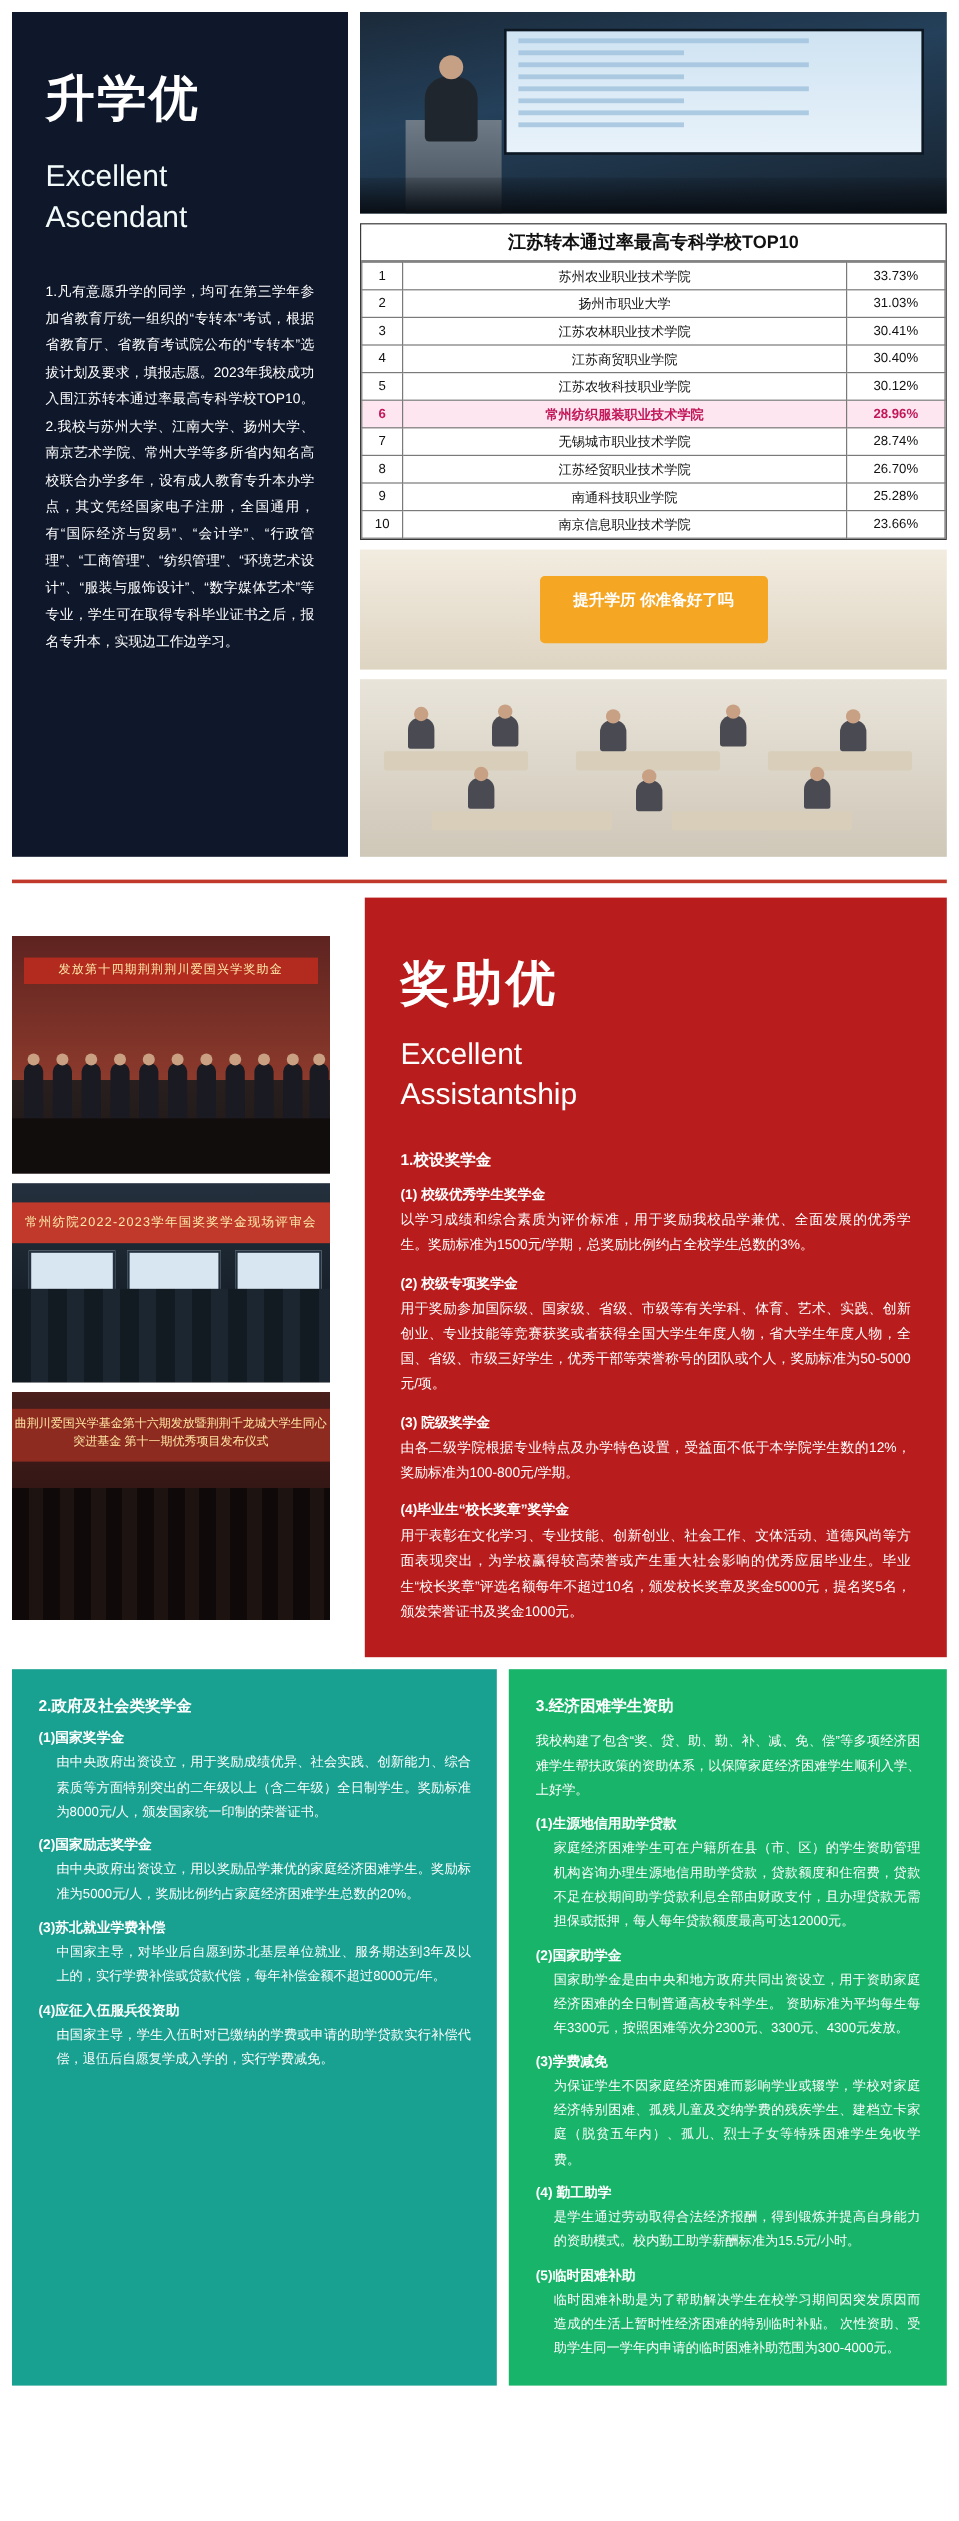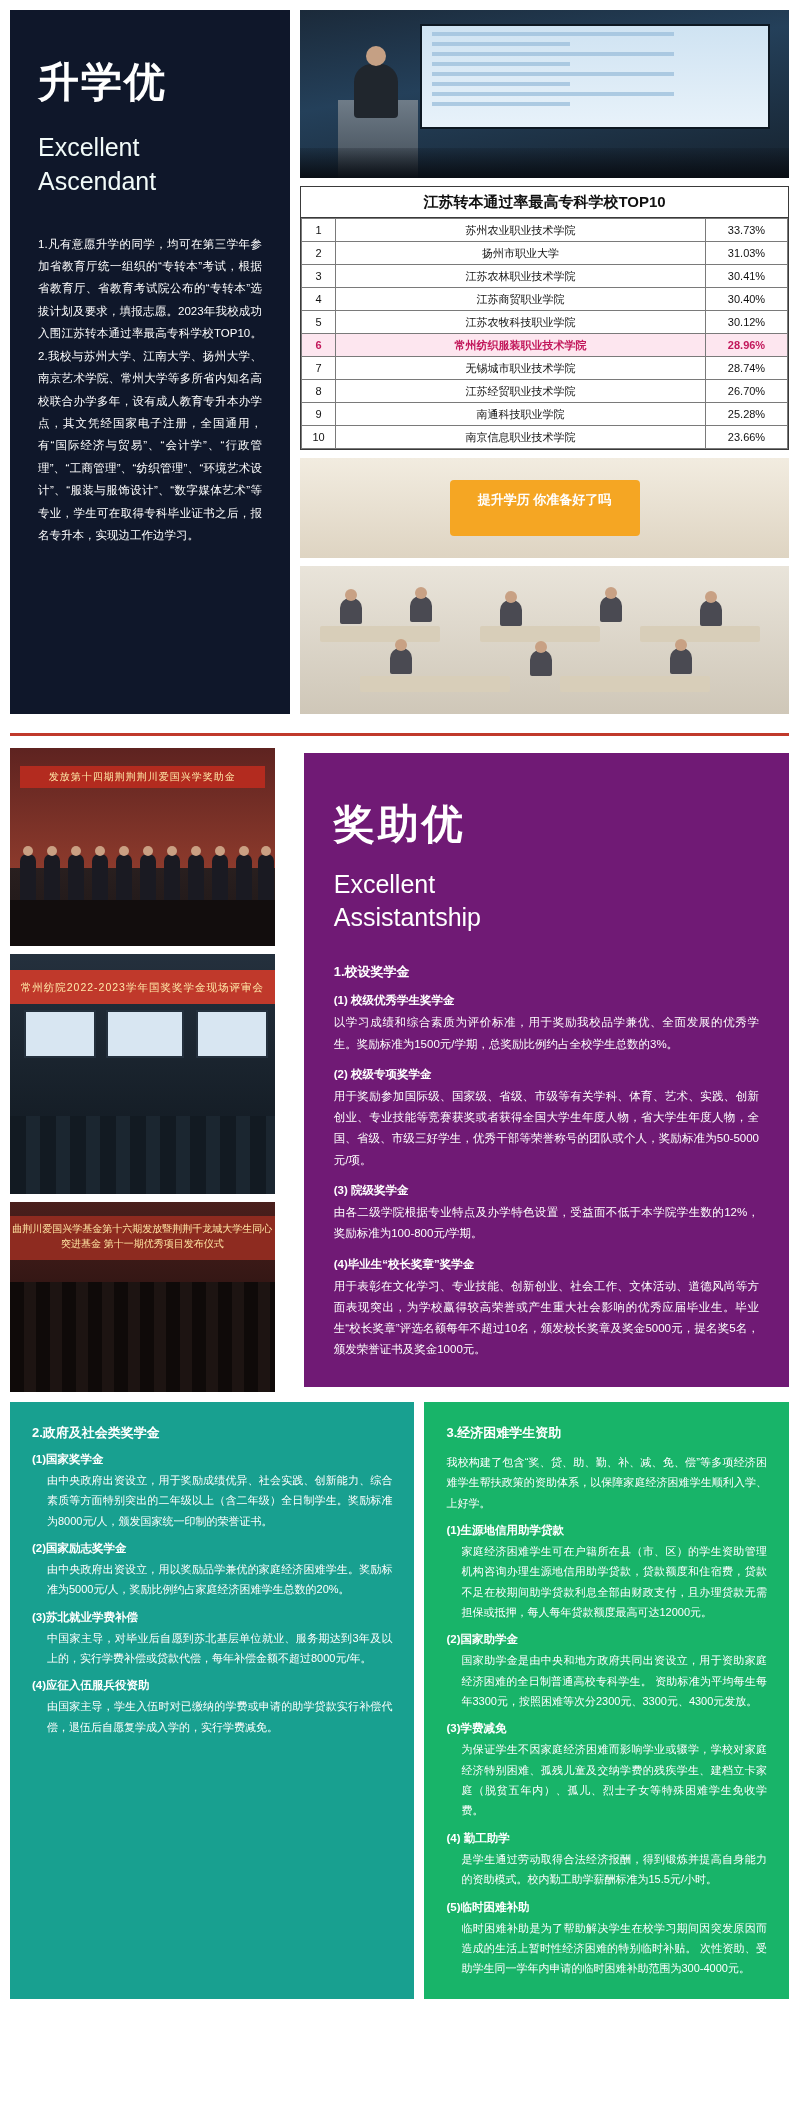--- a/index.html
+++ b/index.html
@@ -121,32 +121,32 @@
   .sec2 { display: flex; padding: 12px 10px 0 10px; gap: 1px; align-items: center; }
   .sec2-left { width: 272px; display: flex; flex-direction: column; gap: 8px; }
   .ph-award { height: 198px; background: linear-gradient(180deg,#3a2c2c,#1d1616); position: relative; overflow:hidden;}
   .ph-award .stage { position:absolute; left:0; top:0; width:100%; height:120px; background: linear-gradient(180deg,#5e2320,#8c3a2c);}
   .ph-award .redbanner { position:absolute; left:10px; top:18px; width: calc(100% - 20px); height:22px; background:#b32b1f; color:#ffe9a8; font-size:10px; text-align:center; line-height:22px; letter-spacing:1px;}
   .ph-award .row-people { position:absolute; left:0; bottom:46px; width:100%; height:54px; }
   .ph-award .pp { position:absolute; bottom:0; width:16px; height:46px; background:#1a1a22; border-radius:7px 7px 0 0;}
   .ph-award .pp:after { content:""; position:absolute; left:3px; top:-8px; width:10px;height:10px;background:#caa083;border-radius:50%;}
   .ph-award .floor { position:absolute; left:0; bottom:0; width:100%; height:46px; background:#120d0d;}
 
-  .ph-meeting { height: 240px; background: linear-gradient(180deg,#24303d,#0e151c); position:relative; overflow:hidden;}
+  .ph-meeting { height: 166px; background: linear-gradient(180deg,#24303d,#0e151c); position:relative; overflow:hidden;}
   .ph-meeting .bannerbar { position:absolute; left:0; top:16px; width:100%; height:34px; background:#c0392b; color:#ffe9a8; font-size:10.5px; text-align:center; line-height:34px; letter-spacing:1px;}
   .ph-meeting .scr { position:absolute; top:56px; height:48px; background:#d8e6f2; border:2px solid #24303d;}
   .ph-meeting .seats { position:absolute; left:0; bottom:0; width:100%; height:78px; background:repeating-linear-gradient(90deg,#121a22 0 16px,#1b2630 16px 30px);}
 
   .ph-launch { height: 190px; background: linear-gradient(180deg,#4a1f1c,#170c0b); position:relative; overflow:hidden;}
   .ph-launch .bannerbar2 { position:absolute; left:0; top:14px; width:100%; height:44px; background:#8e2b20; color:#ffe4a1; font-size:10px; text-align:center; line-height:1.5; padding-top:5px;}
   .ph-launch .crowd { position:absolute; left:0; bottom:0; width:100%; height:110px; background:repeating-linear-gradient(90deg,#0f0a09 0 14px,#1d1412 14px 26px);}
 
   .sec2-right {
     width: 497px;
-    background: #701a75;
+    background: #b91c1c;
     color: #fff;
     padding: 44px 30px 26px 30px;
     margin-left: 28px;
   }
   .sec2-right .big-title { font-size: 41px; font-weight: bold; letter-spacing: 3px; }
   .sec2-right .en1 { margin-top: 16px; font-size: 25px; font-weight: 300; line-height: 1.3; }
   .sec2-right h4 { margin-top: 30px; font-size: 13px; font-weight: bold; }
   .sec2-right .sub { margin-top: 12px; font-size: 11.5px; font-weight: bold; }
   .sec2-right p { margin-top: 4px; font-size: 11.5px; line-height: 1.85; text-align: justify; }
 

